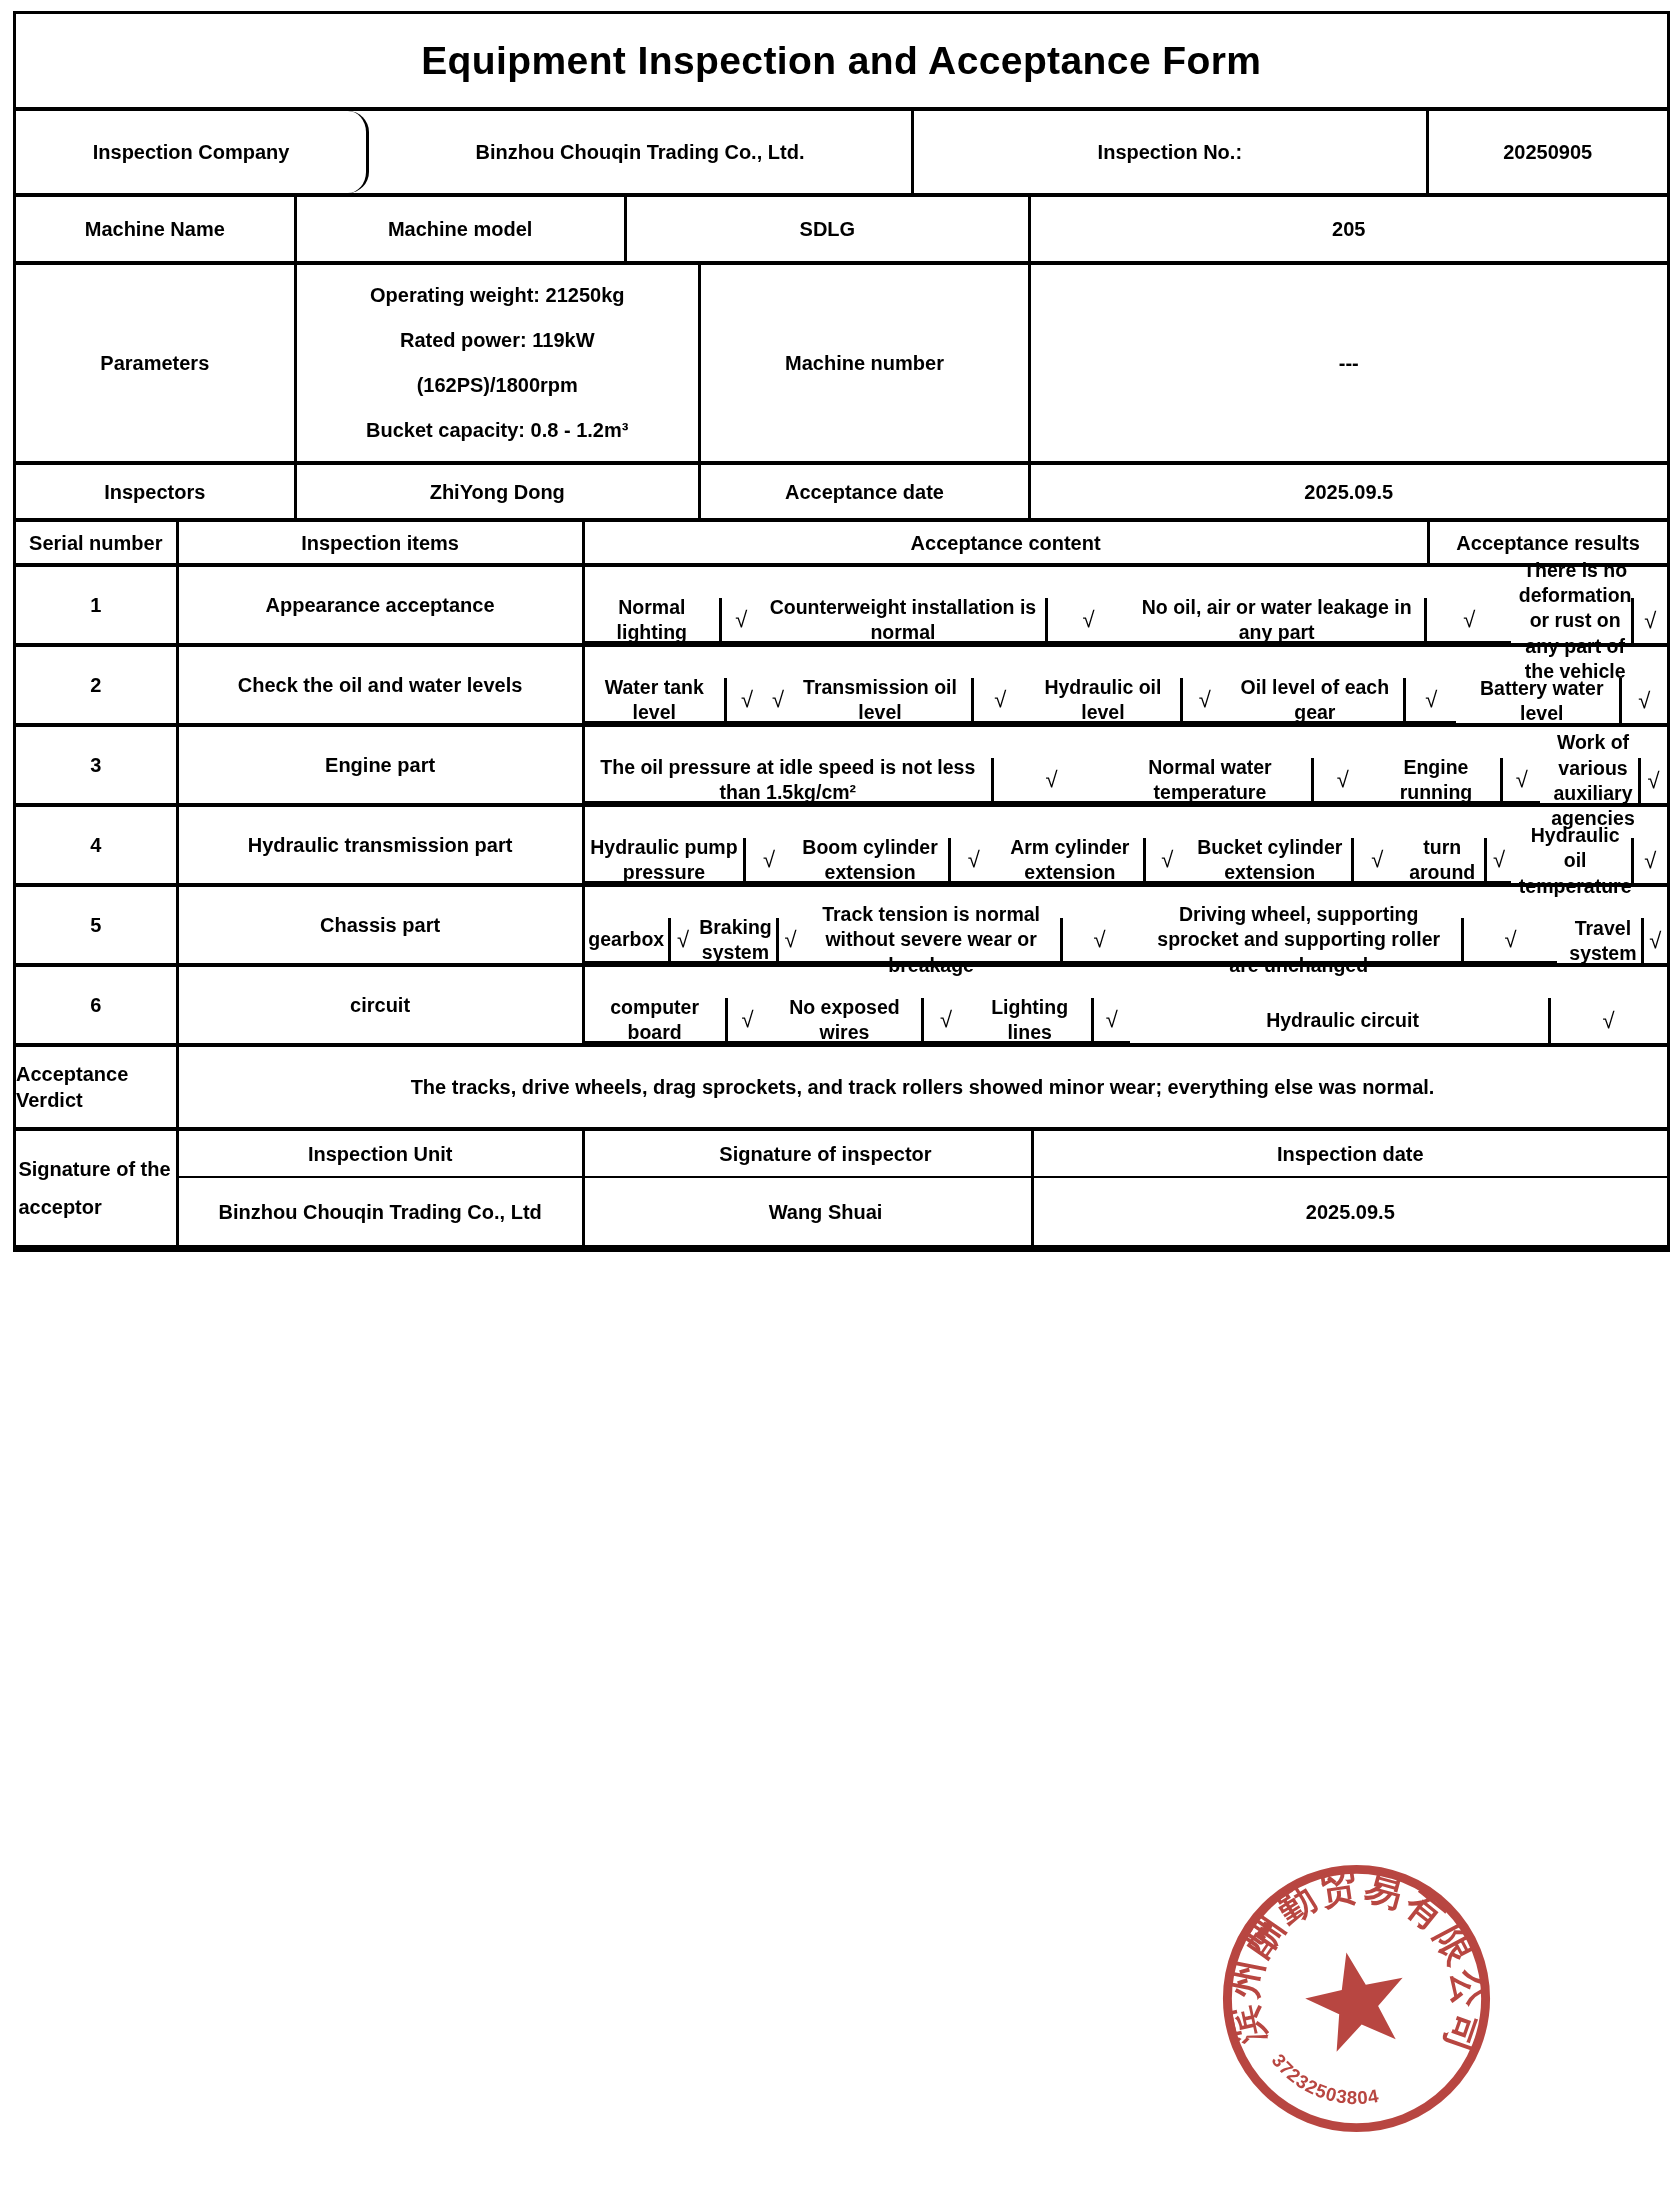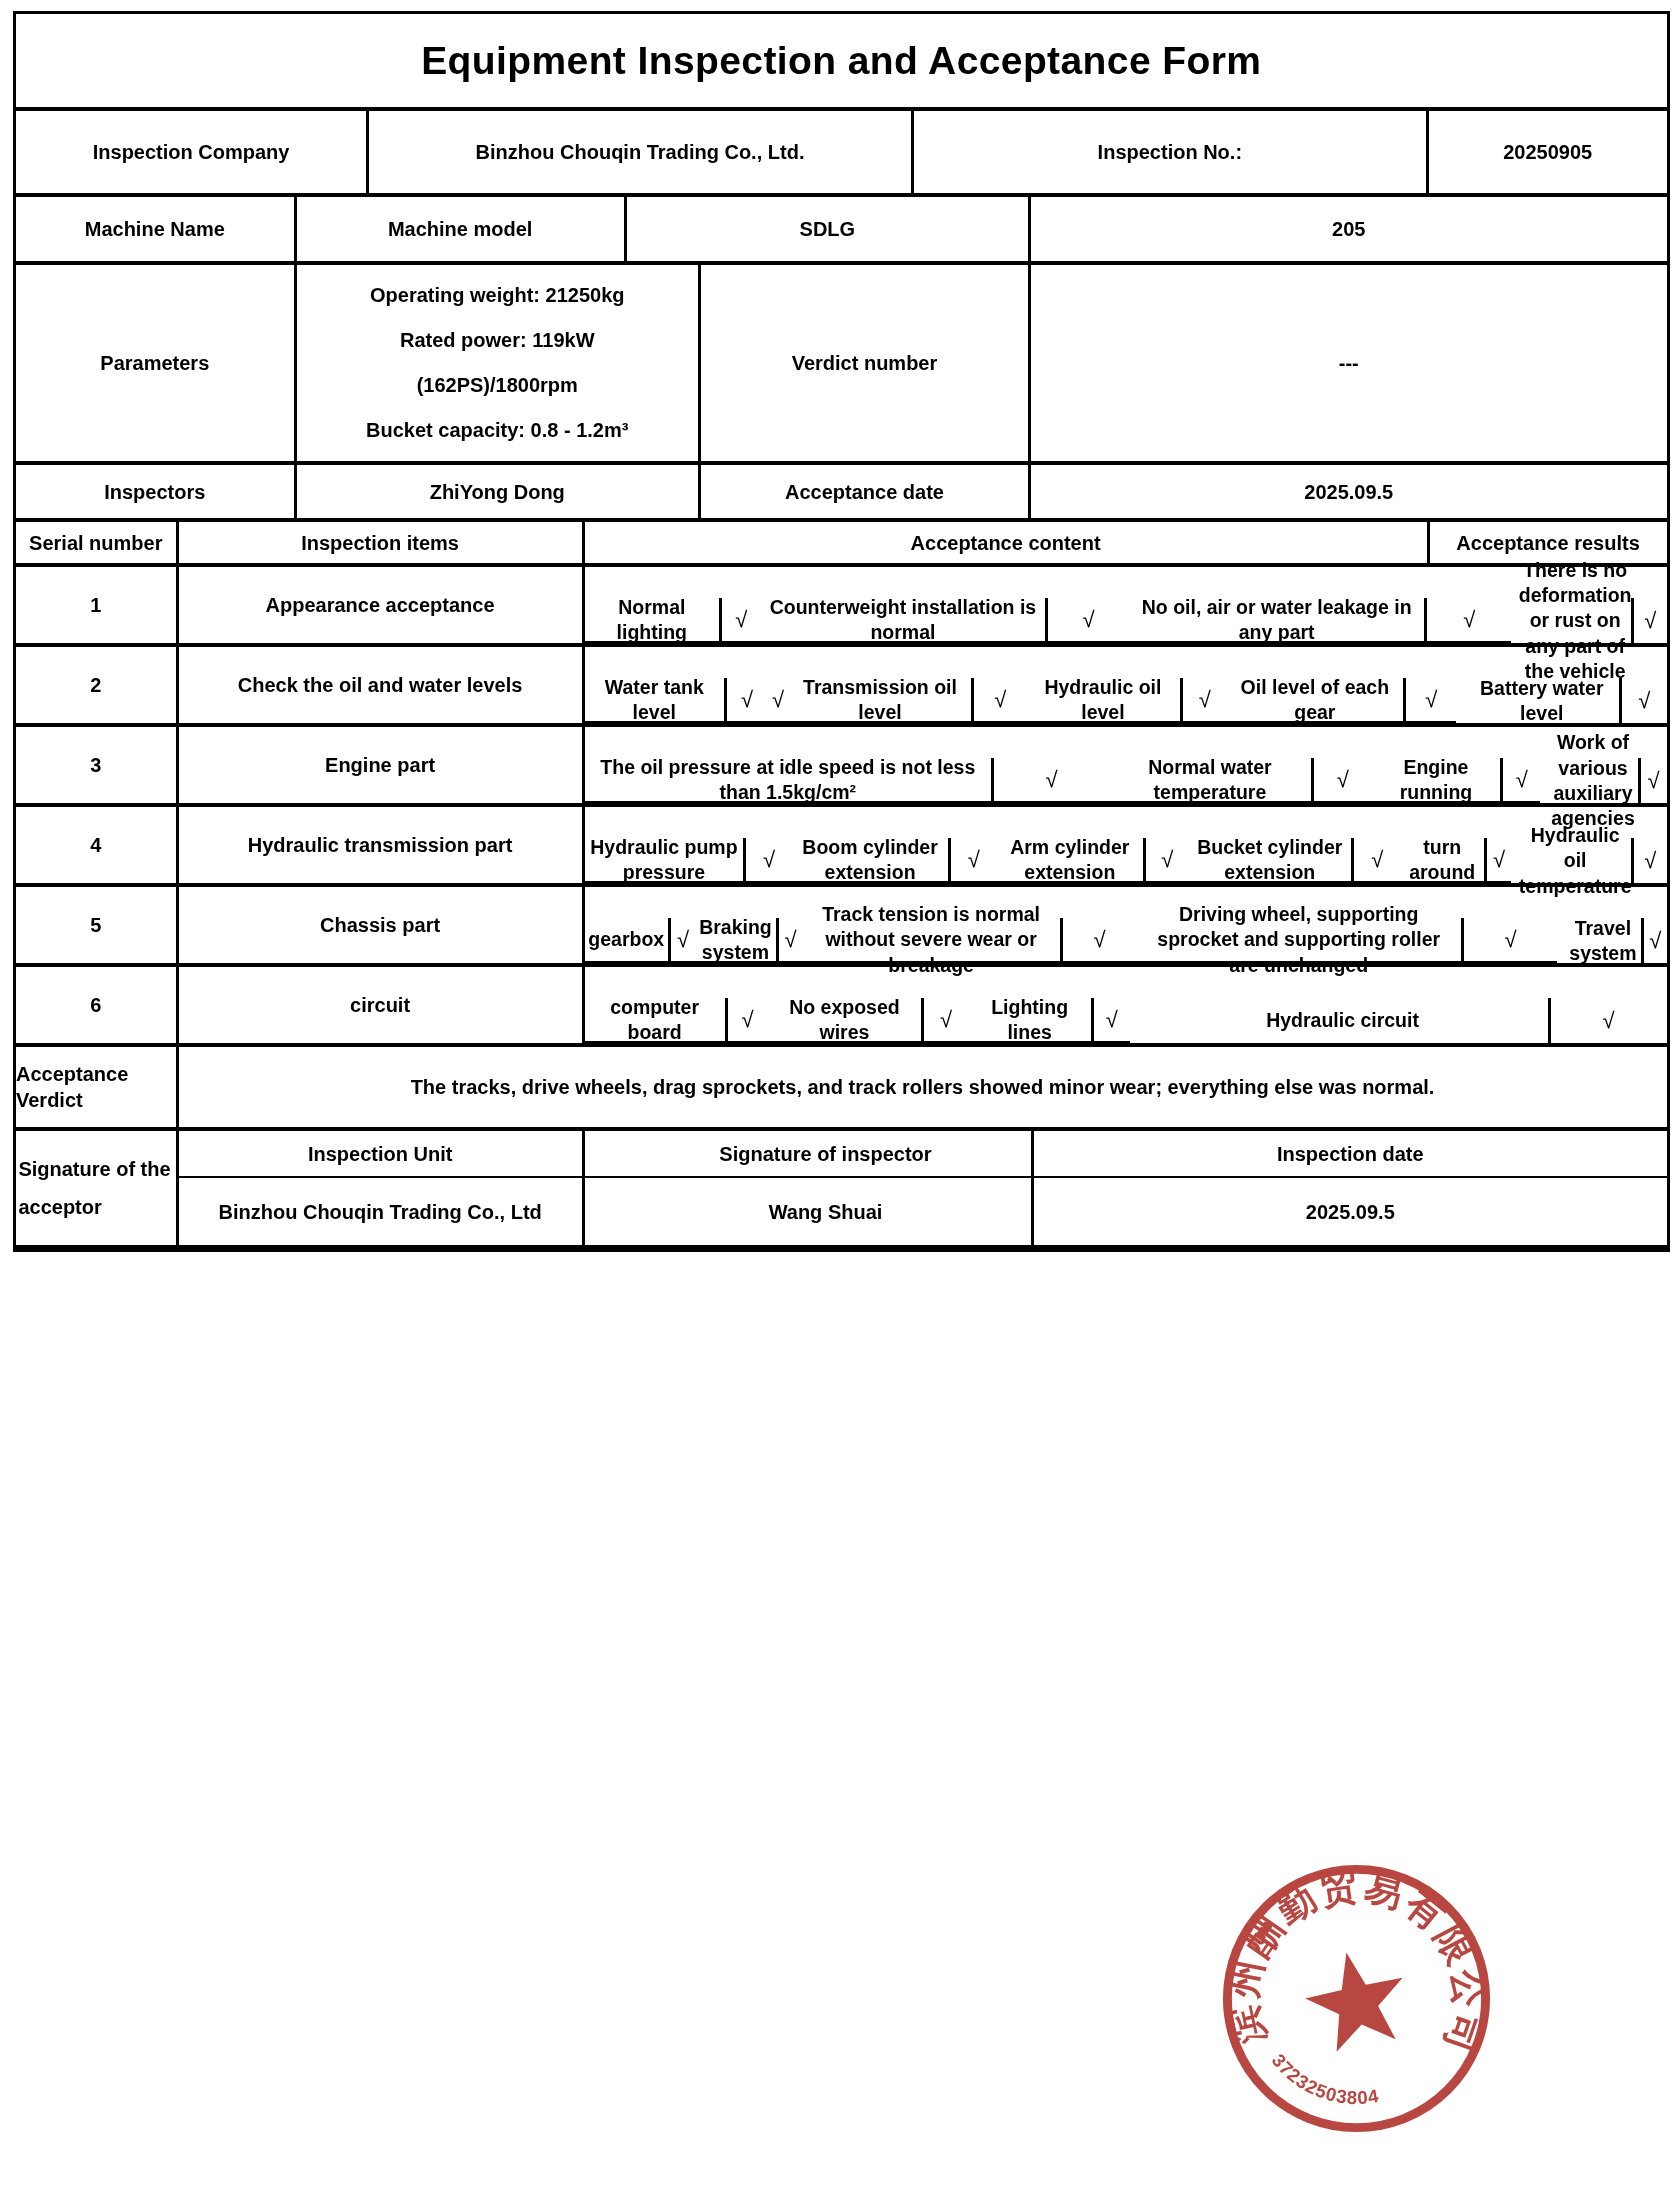--- a/index.html
+++ b/index.html
@@ -22,21 +22,21 @@
     display: flex; align-items: center; justify-content: center;
     text-align: center; border-right: 3.2px solid #000;
     font-size: 20px; line-height: 1.3; padding: 0 4.9px;
   }
   .cell:last-child { border-right: none; }
 
   .title-row { height: 97px; }
   .title-row .cell { width: 100%; font-size: 39px; letter-spacing: 0.4px; }
 
   .r-company { height: 86px; }
-  .r-company .c1 { width: 21.4%; }
+  .r-company .c1 { width: 21.4%; border-radius: 21px; }
   .r-company .c2 { width: 33.0%; }
   .r-company .c3 { width: 31.2%; }
   .r-company .c4 { flex: 1; }
 
   .r-machine { height: 68px; }
   .r-params  { height: 200px; }
   .r-inspectors { height: 57px; }
   .colsB .c1 { width: 17.0%; }
   .colsB .c2 { width: 24.5%; }
   .colsB .c3 { width: 20.0%; }
@@ -112,21 +112,21 @@
   </div>
 
   <div class="row r-params colsB">
     <div class="cell c1">Parameters</div>
     <div class="cell c2 params-lines">
       <div>Operating weight: 21250kg</div>
       <div>Rated power: 119kW</div>
       <div>(162PS)/1800rpm</div>
       <div>Bucket capacity: 0.8 - 1.2m³</div>
     </div>
-    <div class="cell c3">Verdict number</div>
+    <div class="cell c3">Machine number</div>
     <div class="cell c4">---</div>
   </div>
 
   <div class="row r-inspectors colsB">
     <div class="cell c1">Inspectors</div>
     <div class="cell c2">ZhiYong Dong</div>
     <div class="cell c3">Acceptance date</div>
     <div class="cell c4">2025.09.5</div>
   </div>
 

